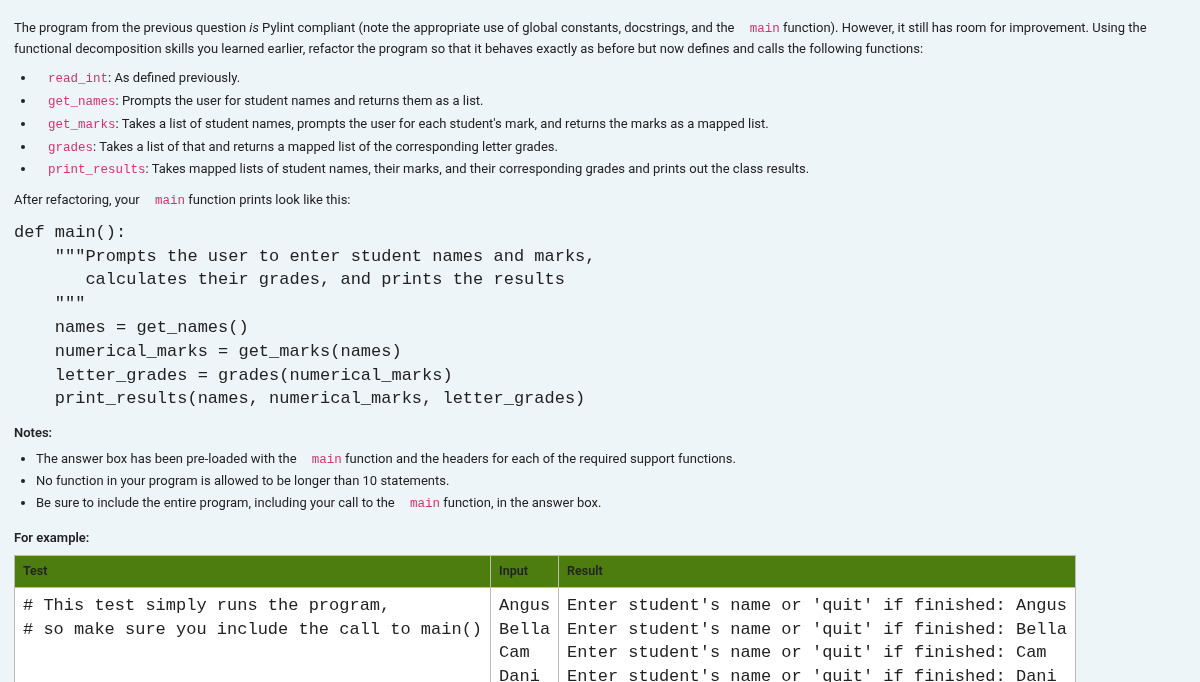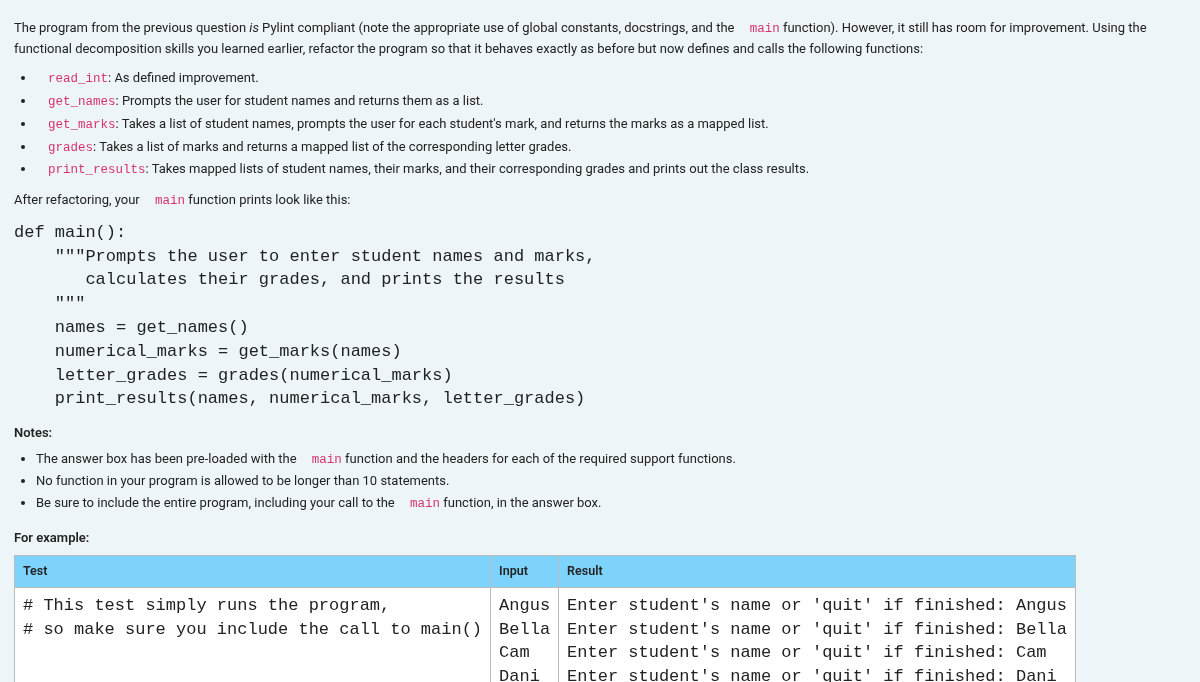--- a/index.html
+++ b/index.html
@@ -57,48 +57,48 @@
       background: #fff;
     }
     th, td {
       border: 1px solid #bbb;
       padding: 6px 8px;
       text-align: left;
       vertical-align: top;
       font-size: 12.5px;
     }
     thead th {
-      background: #7dd3fc;
+      background: #4d7c0f;
       font-weight: 600;
     }
     td pre {
       margin: 0;
     }
   </style>
 </head>
 <body>
 
 <div class="content">
 
   <p>
     <span>The program from the previous question </span><span class="italic">is</span><span> Pylint compliant (note the appropriate use of global constants, docstrings, and the </span><span class="inline-code-pink">main</span><span> function). However, it still has room for improvement. Using the functional decomposition skills you learned earlier, refactor the program so that it behaves exactly as before but now defines and calls the following functions:</span>
   </p>
 
   <ul>
     <li>
-      <span class="inline-code-pink">read_int</span><span>: As defined improvement.</span>
+      <span class="inline-code-pink">read_int</span><span>: As defined previously.</span>
     </li>
     <li>
       <span class="inline-code-pink">get_names</span><span>: Prompts the user for student names and returns them as a list.</span>
     </li>
     <li>
       <span class="inline-code-pink">get_marks</span><span>: Takes a list of student names, prompts the user for each student's mark, and returns the marks as a mapped list.</span>
     </li>
     <li>
-      <span class="inline-code-pink">grades</span><span>: Takes a list of marks and returns a mapped list of the corresponding letter grades.</span>
+      <span class="inline-code-pink">grades</span><span>: Takes a list of that and returns a mapped list of the corresponding letter grades.</span>
     </li>
     <li>
       <span class="inline-code-pink">print_results</span><span>: Takes mapped lists of student names, their marks, and their corresponding grades and prints out the class results.</span>
     </li>
   </ul>
 
   <p>
     <span>After refactoring, your </span><span class="inline-code-pink">main</span><span> function prints look like this:</span>
   </p>
 

